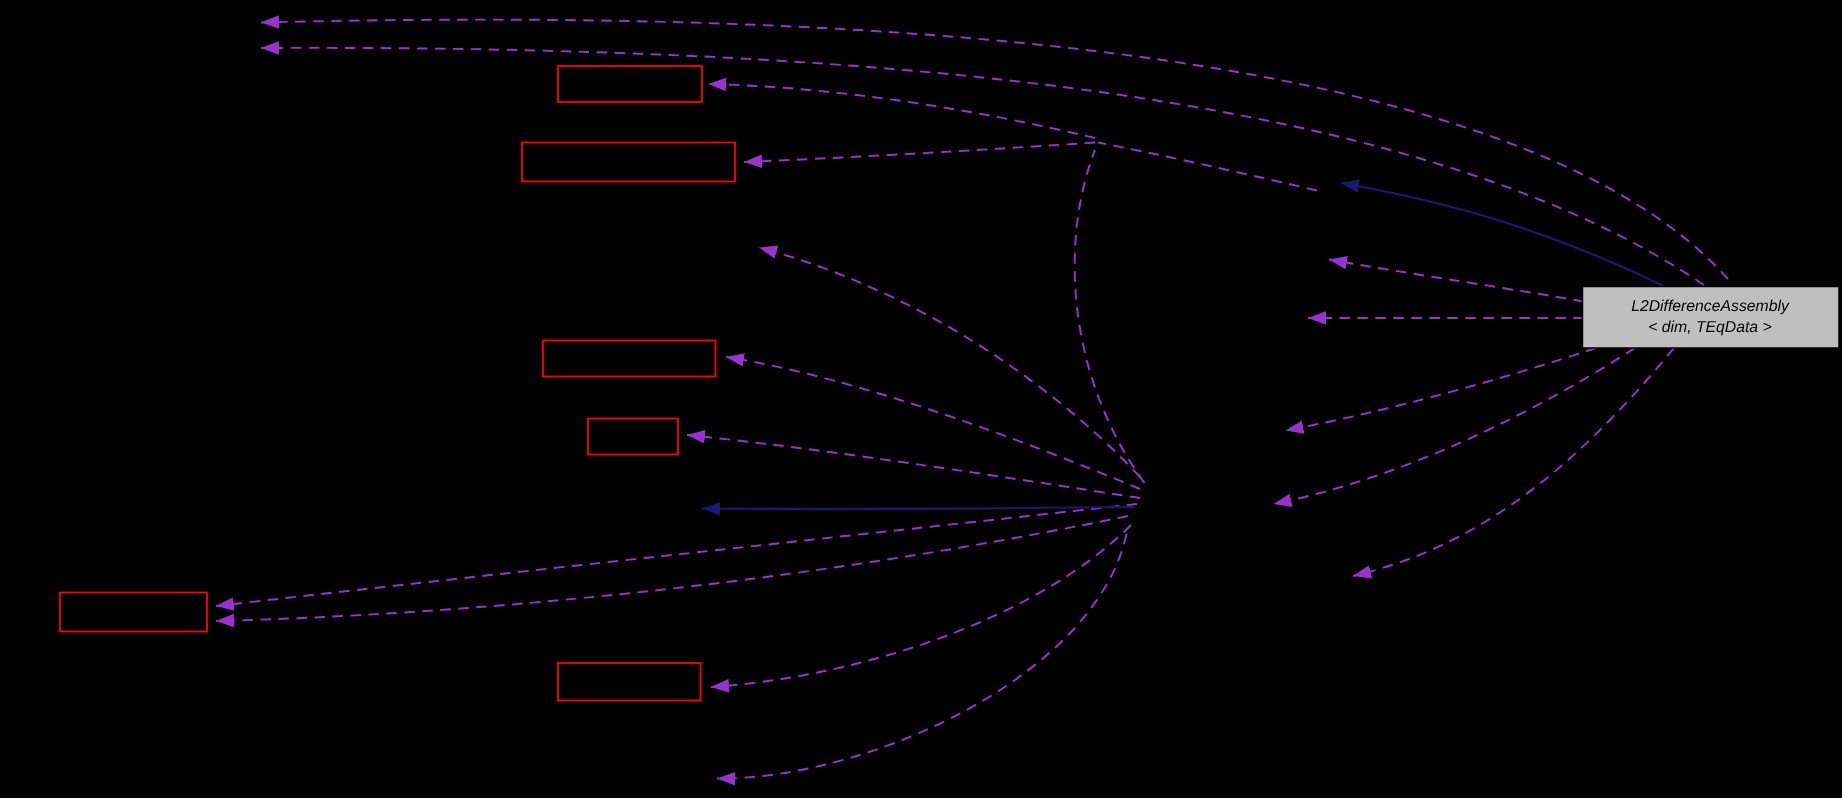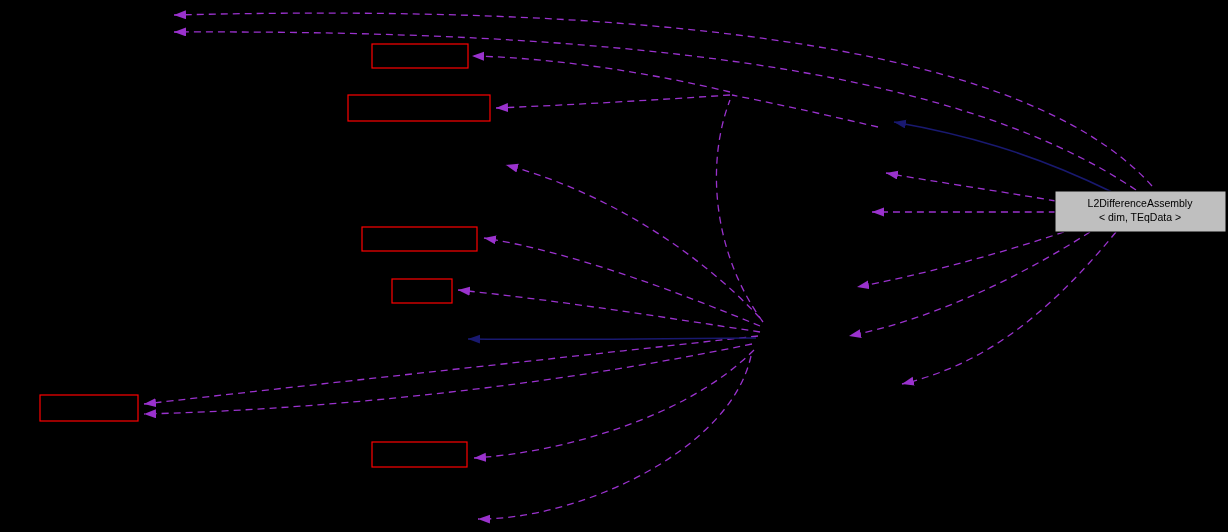--- a/index.html
+++ b/index.html
@@ -7,20 +7,21 @@
     padding: 0;
     background: #000000;
   }
   .canvas {
     position: relative;
     width: 1228px;
     height: 532px;
     background: #000000;
     overflow: hidden;
     font-family: "Liberation Sans", sans-serif;
+    font-style: italic;
   }
   svg { display: block; }
   .edge-d {
     fill: none;
     stroke: #9a32cd;
     stroke-width: 1.3;
     stroke-dasharray: 7 5;
   }
   .edge-s {
     fill: none;

